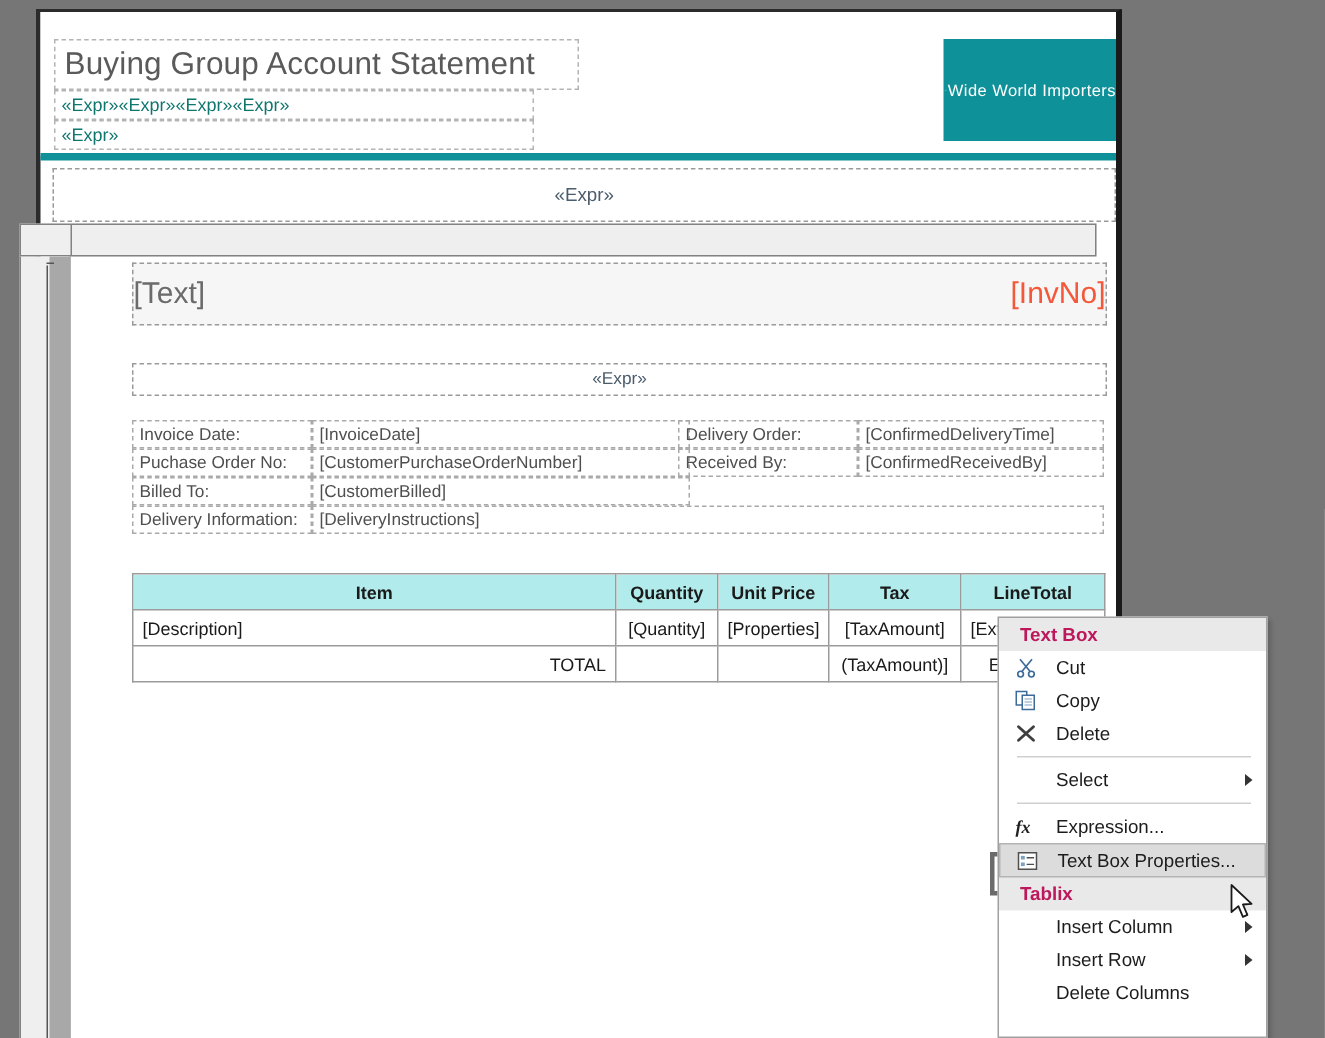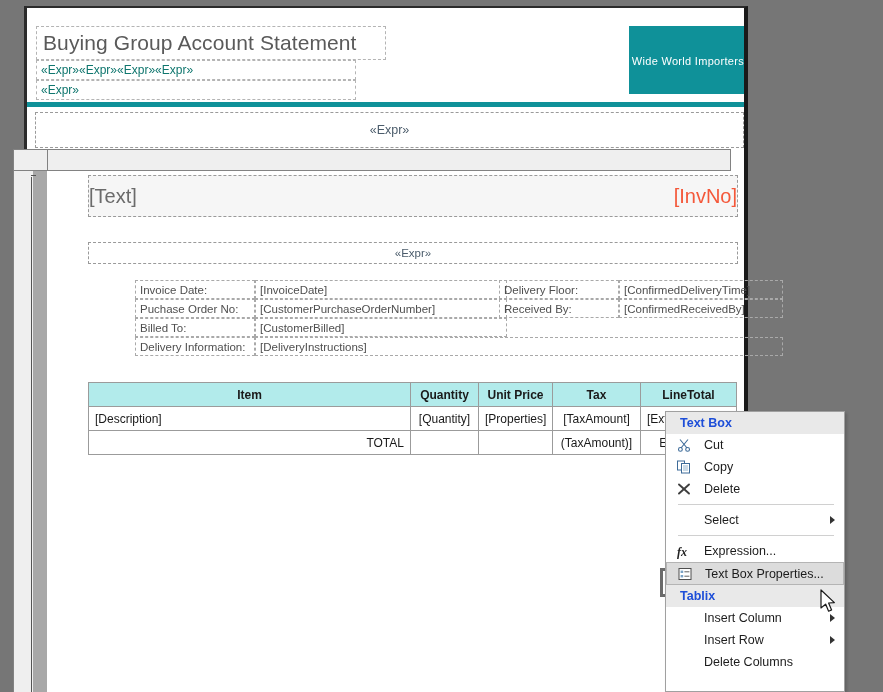--- a/index.html
+++ b/index.html
@@ -143,21 +143,21 @@
     display: flex; align-items: center; justify-content: center;
   }
   #expr-box-2 span { font-size: 11.5px; color: #4b5c6b; }
 
   
   #details { position: absolute; left: 40px; top: 108px; width: 652px; }
   .det-cell {
     position: absolute; height: 19px; border: 1px dashed #a9a9a9;
     display: flex; align-items: center;
     font-size: 11.5px; color: #4f4f4f;
-    padding-left: 4px; white-space: nowrap; overflow: hidden; margin-left: 47px;
+    padding-left: 4px; white-space: nowrap; overflow: hidden;
   }
 
   
   #tablix {
     position: absolute; left: 40px; top: 210px;
     width: 648px; border-collapse: collapse;
     table-layout: fixed;
   }
   #tablix th, #tablix td {
     border: 1px solid #9b9b9b;
@@ -189,21 +189,21 @@
     width: 180px; height: 281px;
     background: #ffffff;
     border: 1px solid #a0a0a0;
     box-shadow: 2px 2px 3px rgba(0,0,0,.18);
     z-index: 20;
     font-size: 12.5px; color: #1c1c1c;
   }
   .ctx-group-head {
     height: 22px; background: #e9e9e9;
     display: flex; align-items: center;
-    padding-left: 14px; font-weight: bold; font-size: 12.5px; color: #1d4ed8;
+    padding-left: 14px; font-weight: bold; font-size: 12.5px; color: #be185d;
   }
   .ctx-item {
     height: 22px; display: flex; align-items: center;
     position: relative; padding-left: 38px;
   }
   .ctx-item.selected { background: #dcdcdc; border: 1px solid #b4b4b4; height: 23px;}
   .ctx-item.disabled { color: #9a9a9a; }
   .ctx-ico {
     position: absolute; left: 9px; top: 50%;
     transform: translateY(-50%);
@@ -295,21 +295,21 @@
       <div id="details">
         <div class="det-cell" style="left:0px;  top:0px;   width:120px;">Invoice Date:</div>
         <div class="det-cell" style="left:120px; top:0px;  width:252px;">[InvoiceDate]</div>
         <div class="det-cell" style="left:0px;  top:19px;  width:120px;">Puchase Order No:</div>
         <div class="det-cell" style="left:120px; top:19px; width:252px;">[CustomerPurchaseOrderNumber]</div>
         <div class="det-cell" style="left:0px;  top:38px;  width:120px;">Billed To:</div>
         <div class="det-cell" style="left:120px; top:38px; width:252px;">[CustomerBilled]</div>
         <div class="det-cell" style="left:0px;  top:57px;  width:120px;">Delivery Information:</div>
         <div class="det-cell" style="left:120px; top:57px; width:528px;">[DeliveryInstructions]</div>
 
-        <div class="det-cell" style="left:364px; top:0px;  width:120px;">Delivery Floor:</div>
+        <div class="det-cell" style="left:364px; top:0px;  width:120px;">Delivery Order:</div>
         <div class="det-cell" style="left:484px; top:0px;  width:164px;">[ConfirmedDeliveryTime]</div>
         <div class="det-cell" style="left:364px; top:19px; width:120px;">Received By:</div>
         <div class="det-cell" style="left:484px; top:19px; width:164px;">[ConfirmedReceivedBy]</div>
       </div>
 
       <table id="tablix">
         <thead>
           <tr>
             <th class="col-item">Item</th>
             <th class="col-qty">Quantity</th>

